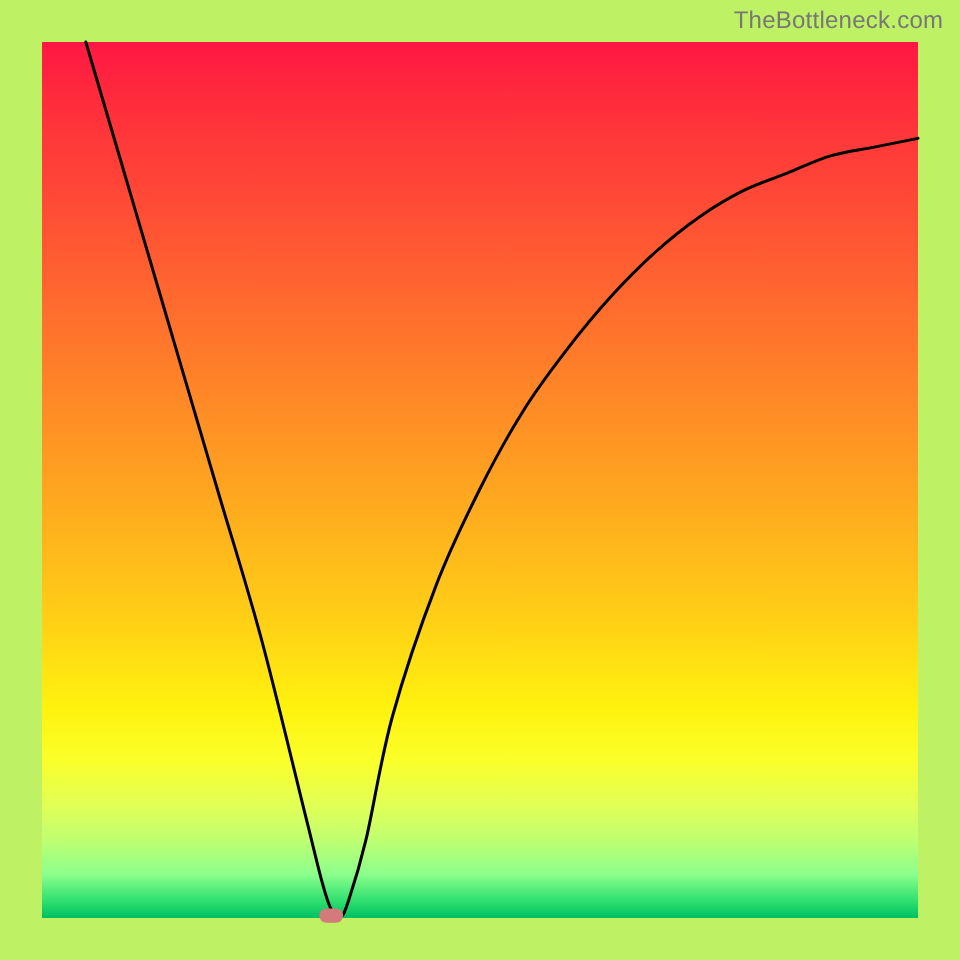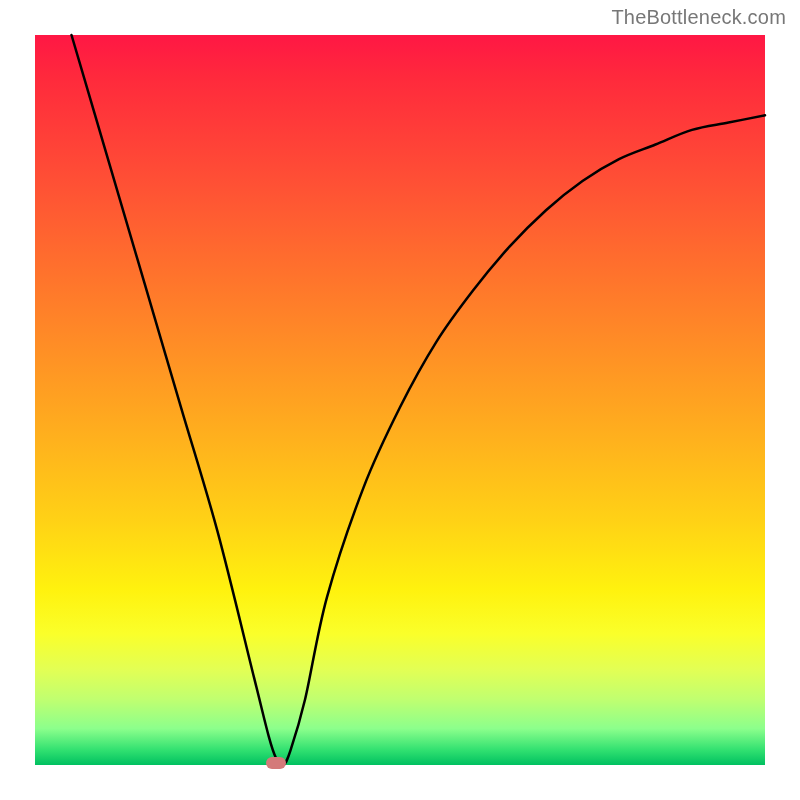--- a/index.html
+++ b/index.html
@@ -10,21 +10,21 @@
     background: #000;
     overflow: hidden;
     font-family: Arial, Helvetica, sans-serif;
   }
   .frame {
     position: absolute;
     left: 0;
     top: 0;
     width: 800px;
     height: 800px;
-    background: #ffffff;
+    background: #bef264;
     text-align: center;
   }
   .plot-area {
     position: absolute;
     left: 35px;
     top: 35px;
     width: 730px;
     height: 730px;
     
     background: linear-gradient(

